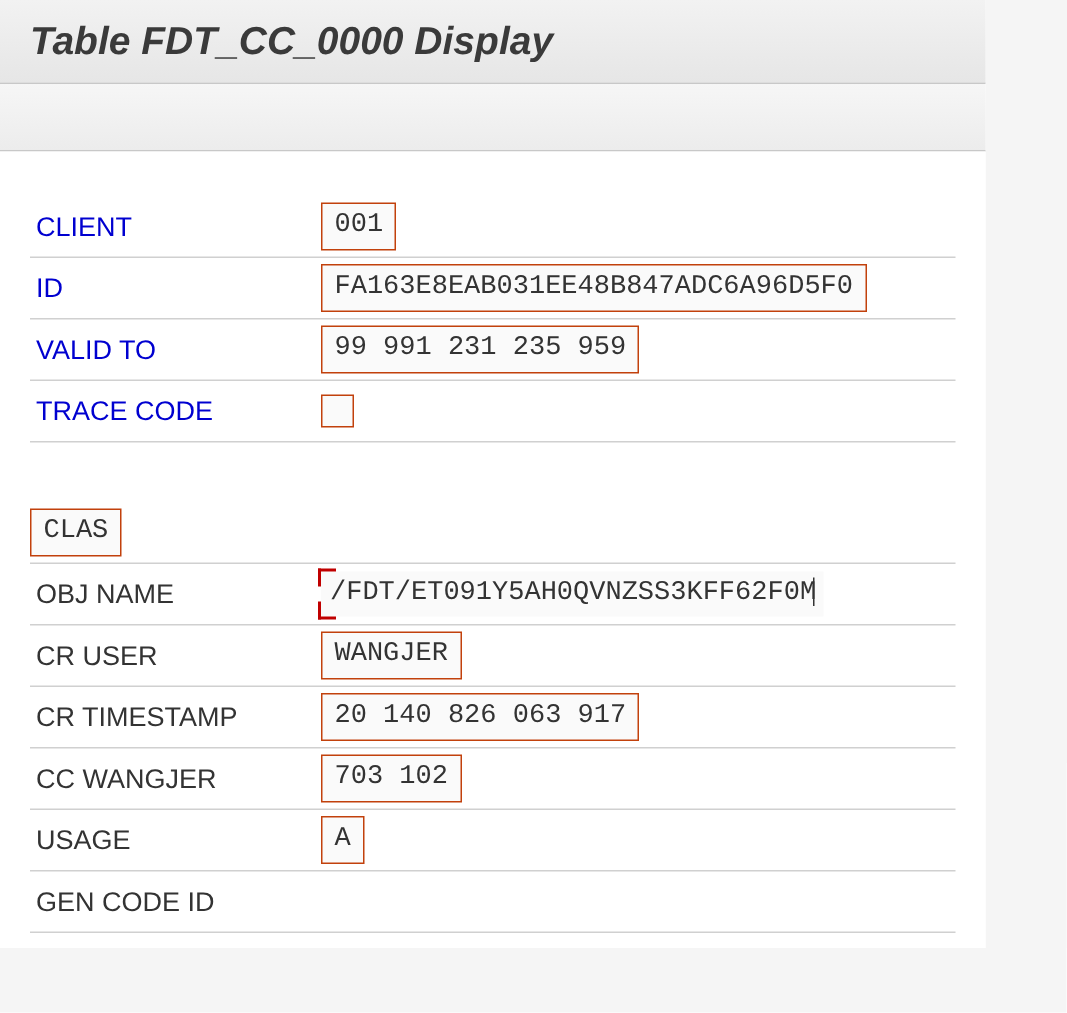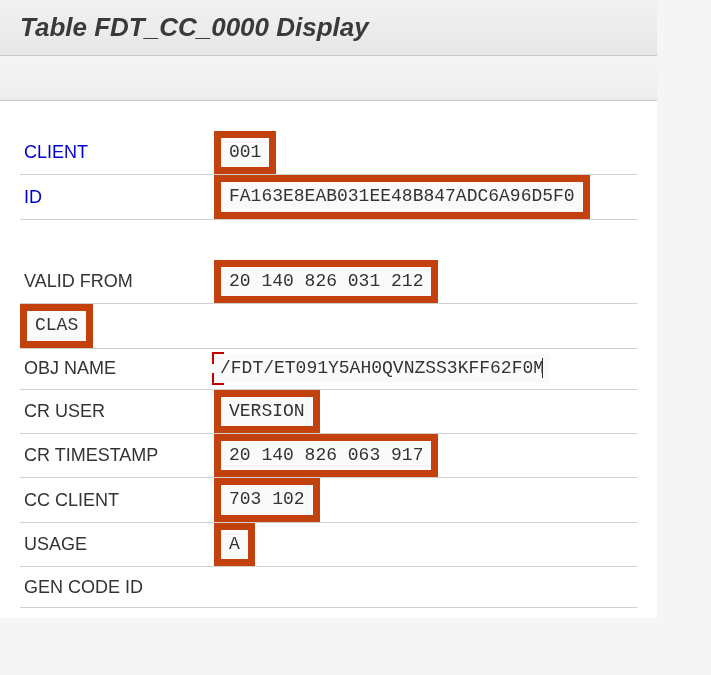--- a/index.html
+++ b/index.html
@@ -46,21 +46,21 @@
     flex-shrink: 0;
     font-size: 18px;
     color: #333;
     padding-left: 4px;
   }
   .label.blue {
     color: #0000d0;
   }
   .value-box {
     display: inline-block;
-    border: 7px solid #c2410c;
+    border: 1px solid #c2410c;
     background: #fafafa;
     padding: 3px 8px;
     font-family: "Courier New", Courier, monospace;
     font-size: 18px;
     line-height: 1.3;
     color: #333;
     min-height: 22px;
     box-sizing: border-box;
     white-space: nowrap;
   }
@@ -123,30 +123,36 @@
       </div>
     </div>
 
     <div class="row">
       <div class="label blue">ID</div>
       <div class="value-wrap">
         <span class="value-box">FA163E8EAB031EE48B847ADC6A96D5F0</span>
       </div>
     </div>
 
-
+    <div class="row">
+      <div class="label blue">VALID TO</div>
+      <div class="value-wrap">
+        <span class="value-box">99 991 231 235 959</span>
+      </div>
+    </div>
+
+    <div class="row">
+      <div class="label blue">TRACE CODE</div>
+      <div class="value-wrap">
+        <span class="value-box empty"></span>
+      </div>
+    </div>
 
     <div class="row spacer"></div>
 
-    <div class="row">
-      <div class="label">VALID FROM</div>
-      <div class="value-wrap">
-        <span class="value-box">20 140 826 031 212</span>
-      </div>
-    </div>
 
     <div class="row">
       <div class="value-wrap">
         <span class="value-box">CLAS</span>
       </div>
     </div>
 
     <div class="row">
       <div class="label">OBJ NAME</div>
       <div class="value-wrap">
@@ -154,33 +160,33 @@
           <span class="focus-corner tl"></span>
           <span class="focus-corner bl"></span>
           <span class="value-box"><span>/FDT/ET091Y5AH0QVNZSS3KFF62F0M</span><span class="cursor-bar"></span></span>
         </span>
       </div>
     </div>
 
     <div class="row">
       <div class="label">CR USER</div>
       <div class="value-wrap">
-        <span class="value-box">VERSION</span>
+        <span class="value-box">WANGJER</span>
       </div>
     </div>
 
     <div class="row">
       <div class="label">CR TIMESTAMP</div>
       <div class="value-wrap">
         <span class="value-box">20 140 826 063 917</span>
       </div>
     </div>
 
     <div class="row">
-      <div class="label">CC CLIENT</div>
+      <div class="label">CC WANGJER</div>
       <div class="value-wrap">
         <span class="value-box">703 102</span>
       </div>
     </div>
 
     <div class="row">
       <div class="label">USAGE</div>
       <div class="value-wrap">
         <span class="value-box">A</span>
       </div>

